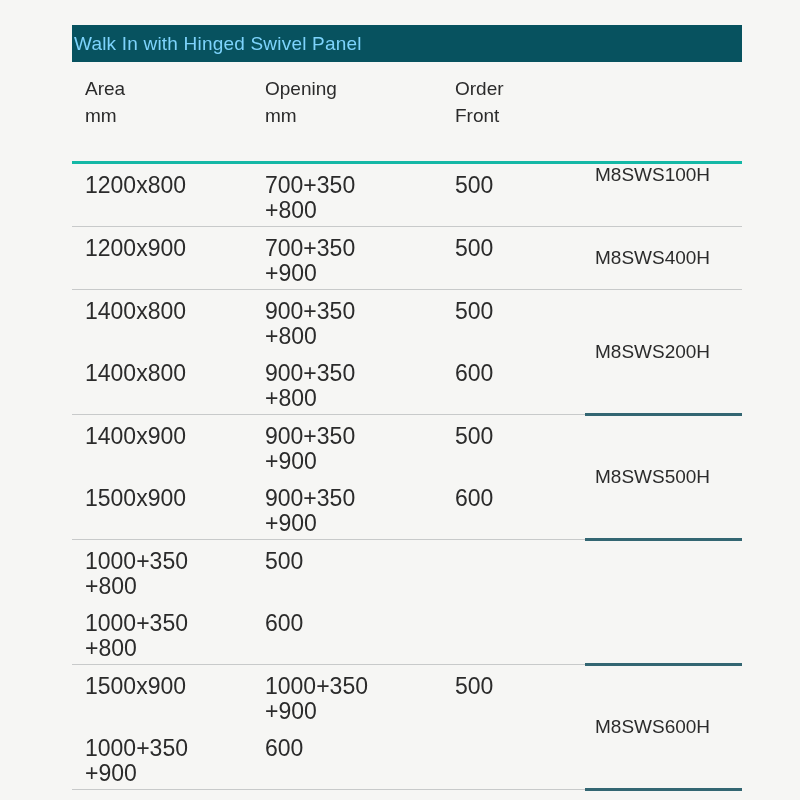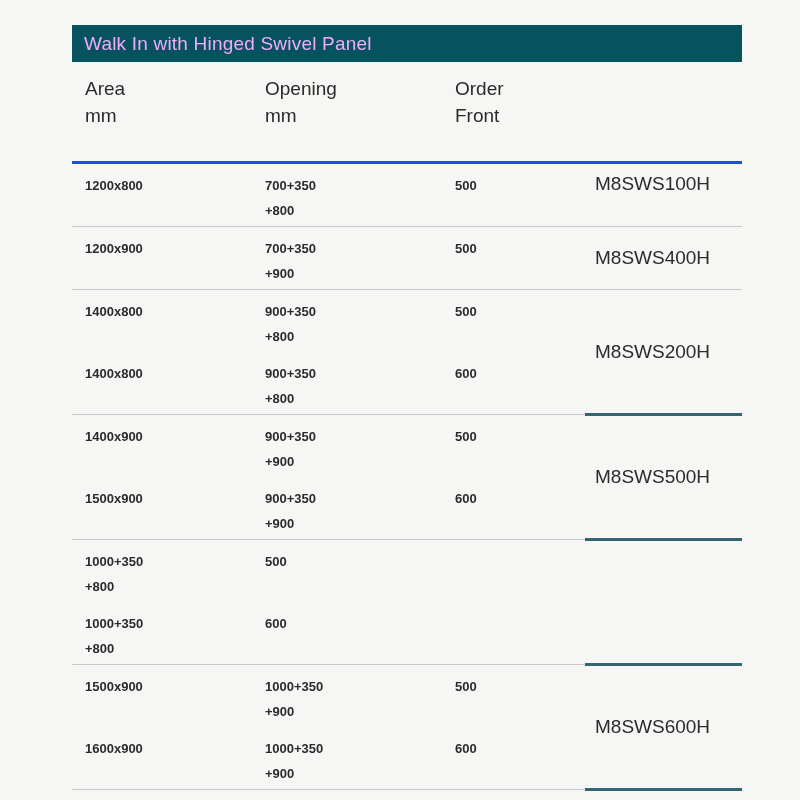--- a/index.html
+++ b/index.html
@@ -15,33 +15,33 @@
   .sheet {
     position: relative;
     width: 670px;
     margin-left: 72px;
     padding-top: 25px;
   }
   
   .title-bar {
     height: 37px;
     background: #07525f;
-    color: #f0abfc;
+    color: #7dd3fc;
     font-size: 19px;
     line-height: 37px;
-    padding-left: 12px;
+    padding-left: 2px;
     box-sizing: border-box;
     letter-spacing: 0.2px;
   }
   
   .col-header {
     display: grid;
     grid-template-columns: 180px 190px 140px auto;
     padding: 13px 0 6px 13px;
-    border-bottom: 3px solid #1d4ed8;
+    border-bottom: 3px solid #14b8a6;
     box-sizing: border-box;
     min-height: 102px;
   }
   .col-header .hcell {
     font-size: 19px;
     line-height: 27px;
     white-space: pre-line;
     color: #2b2b2b;
   }
   
@@ -50,34 +50,32 @@
     border-bottom: 1px solid #c8caca;
     position: relative;
   }
   .rows { width: 523px; }
   .sub-row {
     display: grid;
     grid-template-columns: 180px 190px 140px;
     padding: 9px 0 3px 13px;
   }
   .cell {
-    font-size: 13px;
+    font-size: 23px;
     line-height: 25px;
     white-space: pre-line;
-    font-weight: bold;
   }
   .code-cell {
     flex: 1;
     display: flex;
     align-items: center;
     font-size: 19px;
   }
   .code-cell.code-top {
     align-items: flex-start;
-    padding-top: 9px;
   }
   .group.multi::after {
     content: "";
     position: absolute;
     right: 0;
     bottom: -2px;
     width: 157px;
     height: 3px;
     background: #336672;
   }
@@ -181,21 +179,20 @@
 
   <div class="group multi">
     <div class="rows">
       <div class="sub-row">
         <div class="cell">1500x900</div>
         <div class="cell">1000+350
 +900</div>
         <div class="cell">500</div>
       </div>
       <div class="sub-row">
-        <div class="cell">1600x900</div>
         <div class="cell">1000+350
 +900</div>
         <div class="cell">600</div>
       </div>
     </div>
     <div class="code-cell">M8SWS600H</div>
   </div>
 
   <div class="note">Please Note: We recommend a minimum opening space of 500mm.</div>
 

